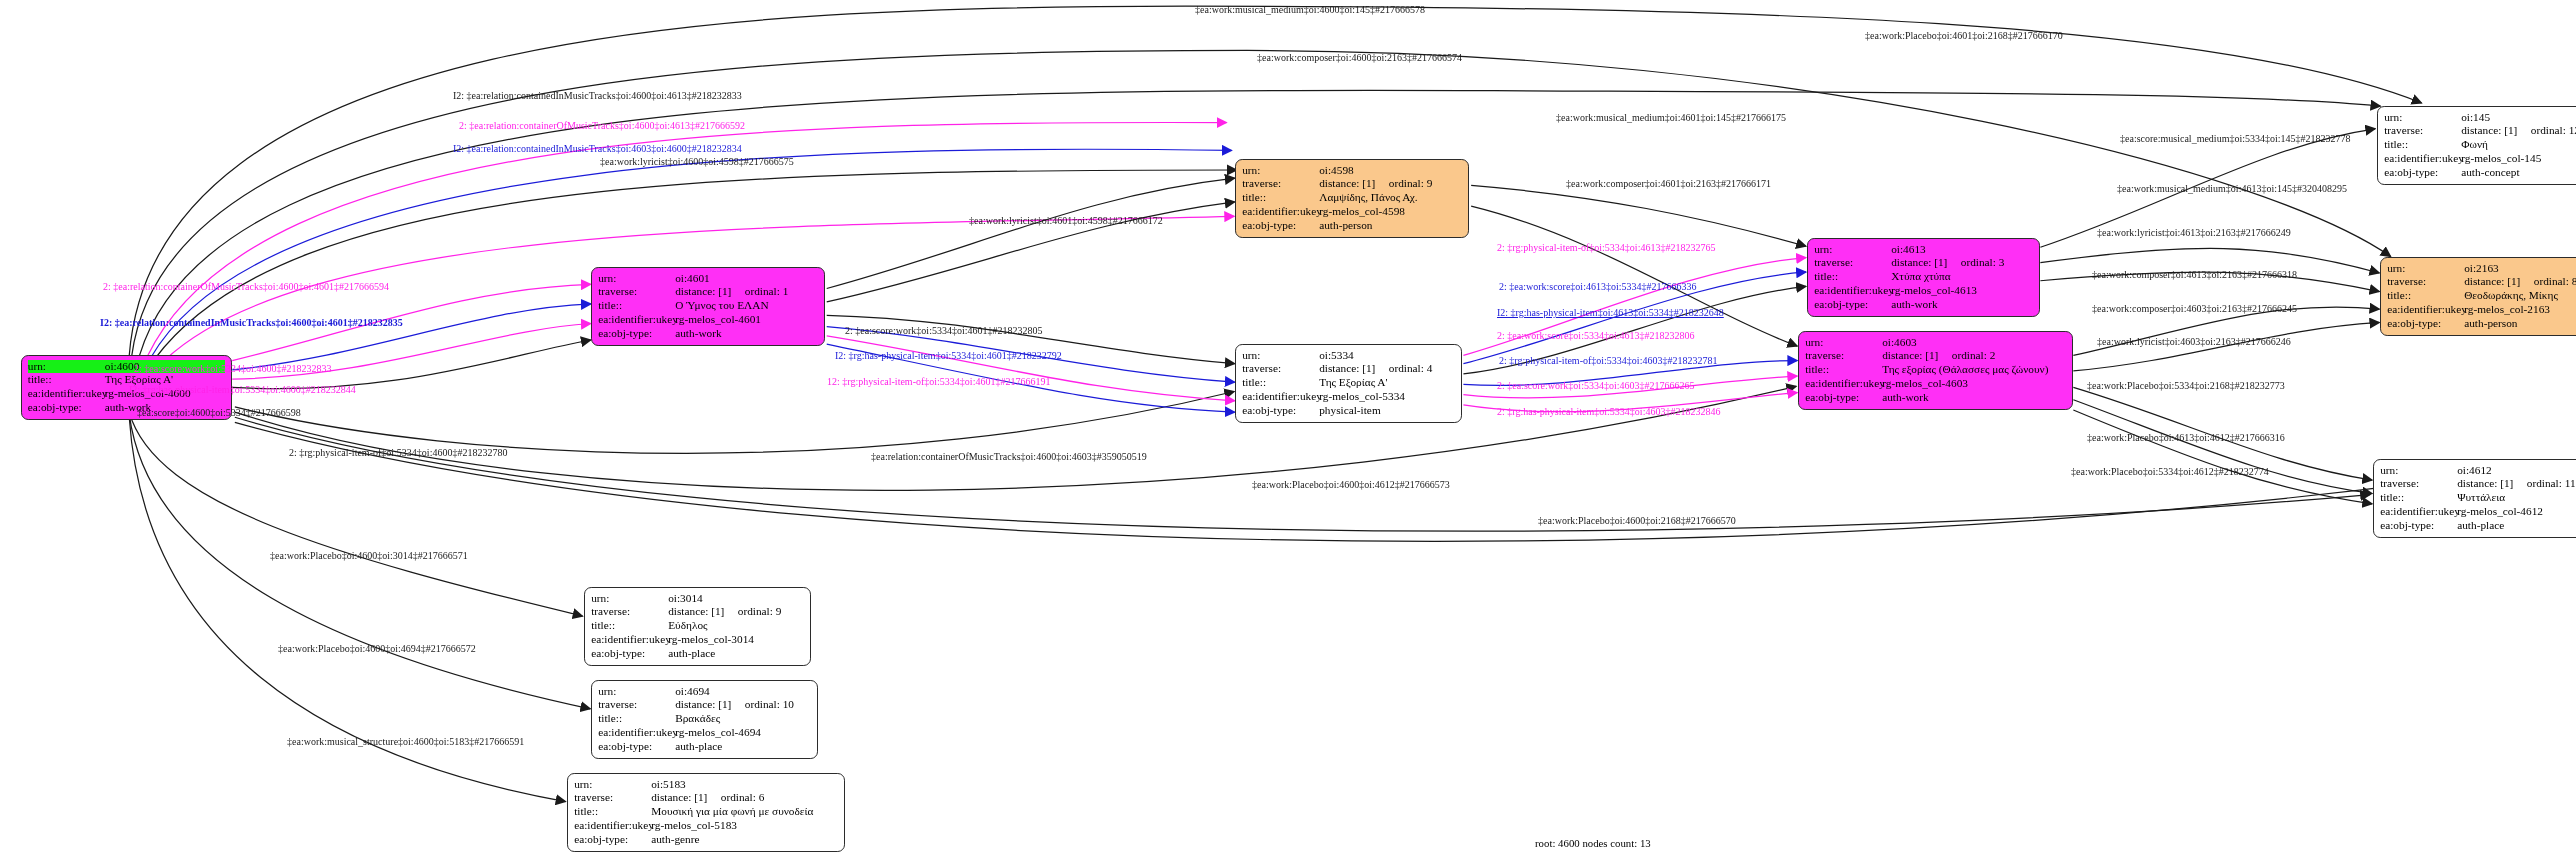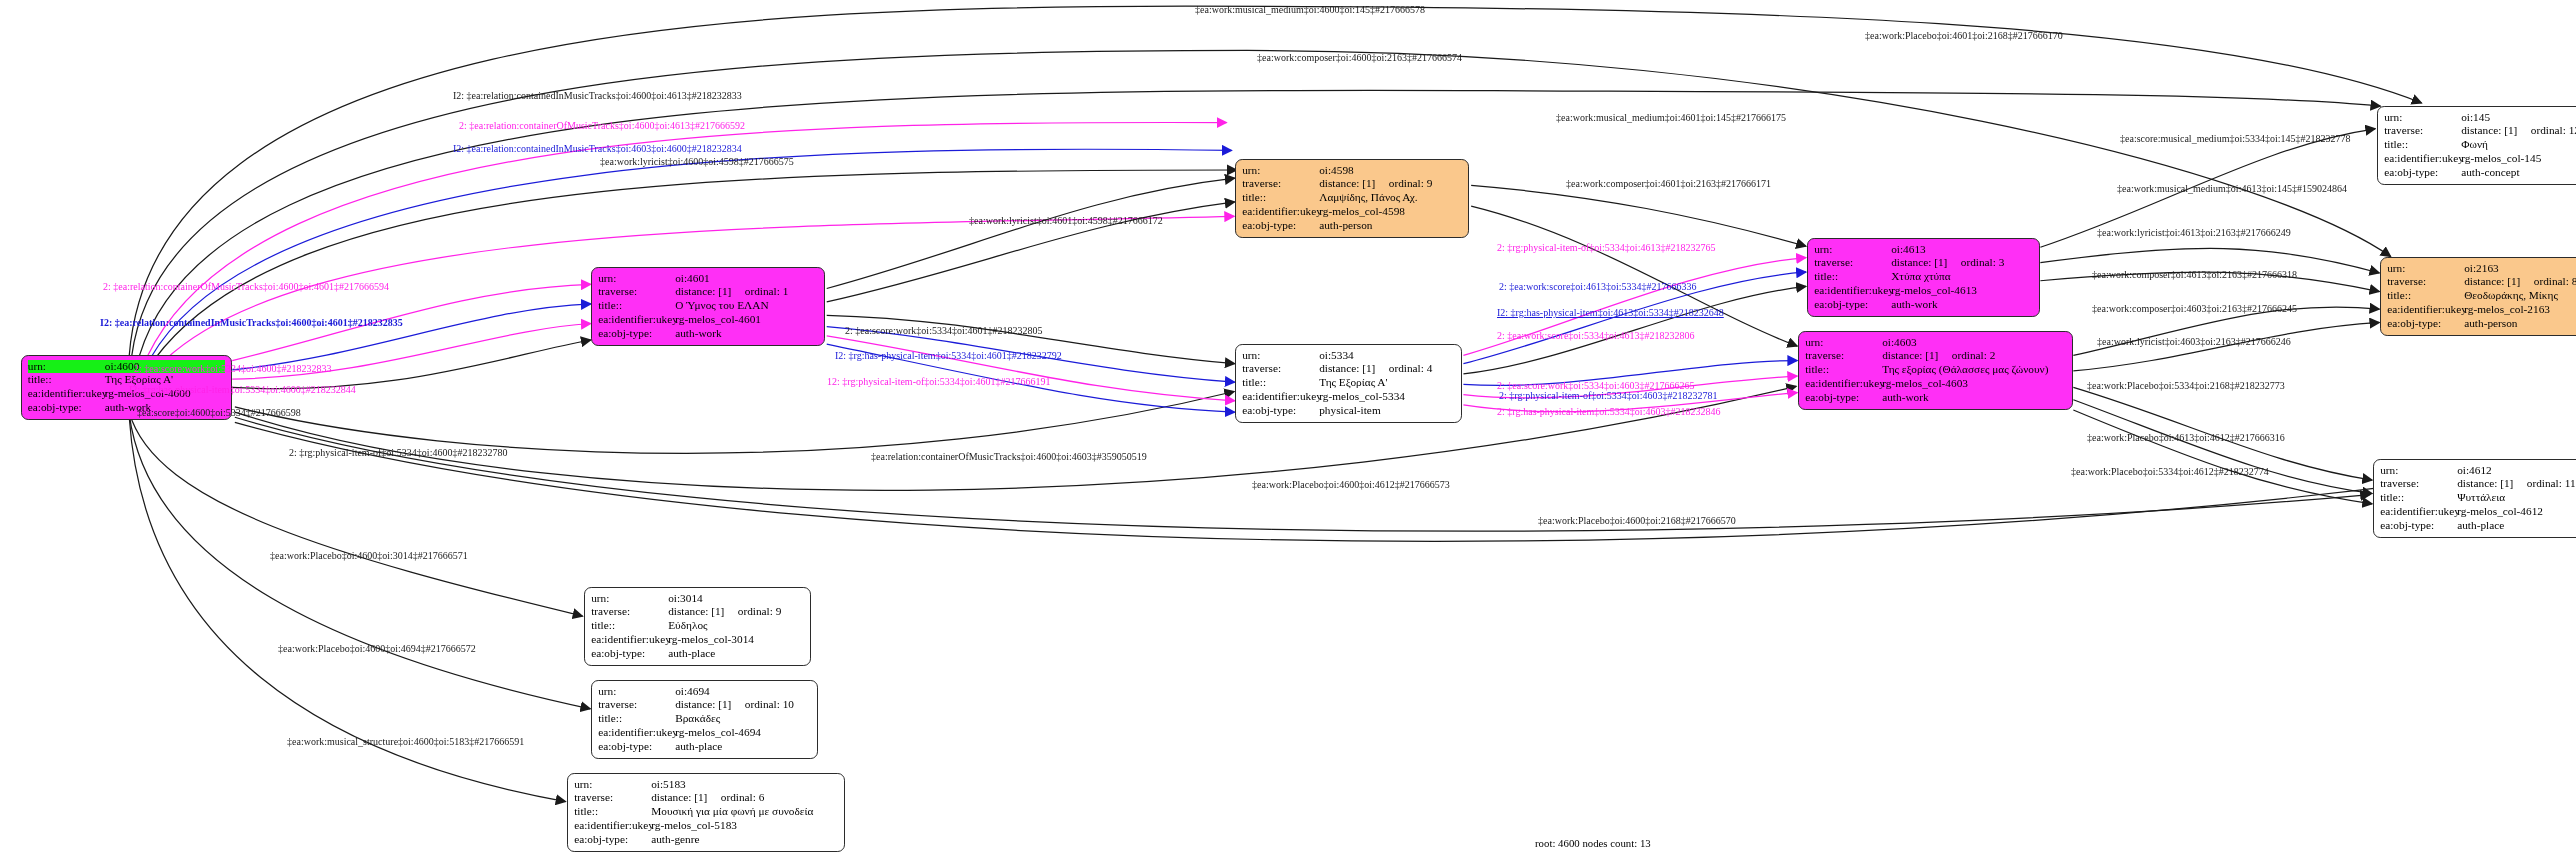--- a/index.html
+++ b/index.html
@@ -363,35 +363,35 @@
       <div class="elabel" style="left: 1195px; top: 4.1px; color: rgb(26, 26, 26);">‡ea:work:musical_medium‡oi:4600‡oi:145‡#217666578</div>
       <div class="elabel" style="left: 1257px; top: 52px; color: rgb(26, 26, 26);">‡ea:work:composer‡oi:4600‡oi:2163‡#217666574</div>
       <div class="elabel" style="left: 1865px; top: 30px; color: rgb(26, 26, 26);">‡ea:work:Placebo‡oi:4601‡oi:2168‡#217666170</div>
       <div class="elabel" style="left: 453px; top: 90px; color: rgb(26, 26, 26);">I2: ‡ea:relation:containedInMusicTracks‡oi:4600‡oi:4613‡#218232833</div>
       <div class="elabel" style="left: 1556px; top: 112px; color: rgb(26, 26, 26);">‡ea:work:musical_medium‡oi:4601‡oi:145‡#217666175</div>
       <div class="elabel" style="left: 459px; top: 120px; color: rgb(255, 34, 232);">2: ‡ea:relation:containerOfMusicTracks‡oi:4600‡oi:4613‡#217666592</div>
       <div class="elabel" style="left: 2120px; top: 133px; color: rgb(26, 26, 26);">‡ea:score:musical_medium‡oi:5334‡oi:145‡#218232778</div>
       <div class="elabel" style="left: 453px; top: 143px; color: rgb(27, 27, 216);">I2: ‡ea:relation:containedInMusicTracks‡oi:4603‡oi:4600‡#218232834</div>
       <div class="elabel" style="left: 600px; top: 156px; color: rgb(26, 26, 26);">‡ea:work:lyricist‡oi:4600‡oi:4598‡#217666575</div>
       <div class="elabel" style="left: 1535px; top: 178px; color: rgb(26, 26, 26); margin-left: 31px;">‡ea:work:composer‡oi:4601‡oi:2163‡#217666171</div>
-      <div class="elabel" style="left: 2117px; top: 183px; color: rgb(26, 26, 26);">‡ea:work:musical_medium‡oi:4613‡oi:145‡#159024864</div>
+      <div class="elabel" style="left: 2117px; top: 183px; color: rgb(26, 26, 26);">‡ea:work:musical_medium‡oi:4613‡oi:145‡#320408295</div>
       <div class="elabel" style="left: 969px; top: 215px; color: rgb(26, 26, 26);">‡ea:work:lyricist‡oi:4601‡oi:4598‡#217666172</div>
       <div class="elabel" style="left: 2097px; top: 227px; color: rgb(26, 26, 26);">‡ea:work:lyricist‡oi:4613‡oi:2163‡#217666249</div>
       <div class="elabel" style="left: 1497px; top: 242px; color: rgb(255, 34, 232);">2: ‡rg:physical-item-of‡oi:5334‡oi:4613‡#218232765</div>
       <div class="elabel" style="left: 2092px; top: 269px; color: rgb(26, 26, 26);">‡ea:work:composer‡oi:4613‡oi:2163‡#217666318</div>
       <div class="elabel" style="left: 103px; top: 281px; color: rgb(255, 34, 232);">2: ‡ea:relation:containerOfMusicTracks‡oi:4600‡oi:4601‡#217666594</div>
       <div class="elabel" style="left: 1499px; top: 281px; color: rgb(27, 27, 216);">2: ‡ea:work:score‡oi:4613‡oi:5334‡#217666336</div>
       <div class="elabel" style="left: 2092px; top: 303px; color: rgb(26, 26, 26);">‡ea:work:composer‡oi:4603‡oi:2163‡#217666245</div>
       <div class="elabel" style="left: 1497px; top: 307px; color: rgb(27, 27, 216); text-decoration: underline;">I2: ‡rg:has-physical-item‡oi:4613‡oi:5334‡#218232648</div>
       <div class="elabel" style="left: 100px; top: 317px; color: rgb(27, 27, 216); font-weight: bold;">I2: ‡ea:relation:containedInMusicTracks‡oi:4600‡oi:4601‡#218232835</div>
       <div class="elabel" style="left: 1497px; top: 330px; color: rgb(255, 34, 232);">2: ‡ea:work:score‡oi:5334‡oi:4613‡#218232806</div>
       <div class="elabel" style="left: 2097px; top: 336px; color: rgb(26, 26, 26);">‡ea:work:lyricist‡oi:4603‡oi:2163‡#217666246</div>
       <div class="elabel" style="left: 845px; top: 325px; color: rgb(26, 26, 26);">2: ‡ea:score:work‡oi:5334‡oi:4601‡#218232805</div>
       <div class="elabel" style="left: 835px; top: 350px; color: rgb(27, 27, 216);">I2: ‡rg:has-physical-item‡oi:5334‡oi:4601‡#218232792</div>
-      <div class="elabel" style="left: 1499px; top: 355px; color: rgb(27, 27, 216); margin-top: 35px;">2: ‡rg:physical-item-of‡oi:5334‡oi:4603‡#218232781</div>
+      <div class="elabel" style="left: 1499px; top: 355px; color: rgb(27, 27, 216);">2: ‡rg:physical-item-of‡oi:5334‡oi:4603‡#218232781</div>
       <div class="elabel" style="left: 827px; top: 376px; color: rgb(255, 34, 232);">12: ‡rg:physical-item-of‡oi:5334‡oi:4601‡#217666191</div>
       <div class="elabel" style="left: 1497px; top: 380px; color: rgb(255, 34, 232);">2: ‡ea:score:work‡oi:5334‡oi:4603‡#217666265</div>
       <div class="elabel" style="left: 2087px; top: 380px; color: rgb(26, 26, 26);">‡ea:work:Placebo‡oi:5334‡oi:2168‡#218232773</div>
       <div class="elabel" style="left: 134px; top: 363px; color: rgb(255, 34, 232);">2: ‡ea:score:work‡oi:5334‡oi:4600‡#218232833</div>
       <div class="elabel" style="left: 129px; top: 384px; color: rgb(255, 34, 232);">I2: ‡rg:has-physical-item‡oi:5334‡oi:4600‡#218232844</div>
       <div class="elabel" style="left: 1497px; top: 406px; color: rgb(255, 34, 232);">2: ‡rg:has-physical-item‡oi:5334‡oi:4603‡#218232846</div>
       <div class="elabel" style="left: 137px; top: 407px; color: rgb(26, 26, 26);">‡ea:score‡oi:4600‡oi:5334‡#217666598</div>
       <div class="elabel" style="left: 2087px; top: 432px; color: rgb(26, 26, 26);">‡ea:work:Placebo‡oi:4613‡oi:4612‡#217666316</div>
       <div class="elabel" style="left: 289px; top: 447px; color: rgb(26, 26, 26);">2: ‡rg:physical-item-of‡oi:5334‡oi:4600‡#218232780</div>
       <div class="elabel" style="left: 871px; top: 451px; color: rgb(26, 26, 26);">‡ea:relation:containerOfMusicTracks‡oi:4600‡oi:4603‡#359050519</div>

